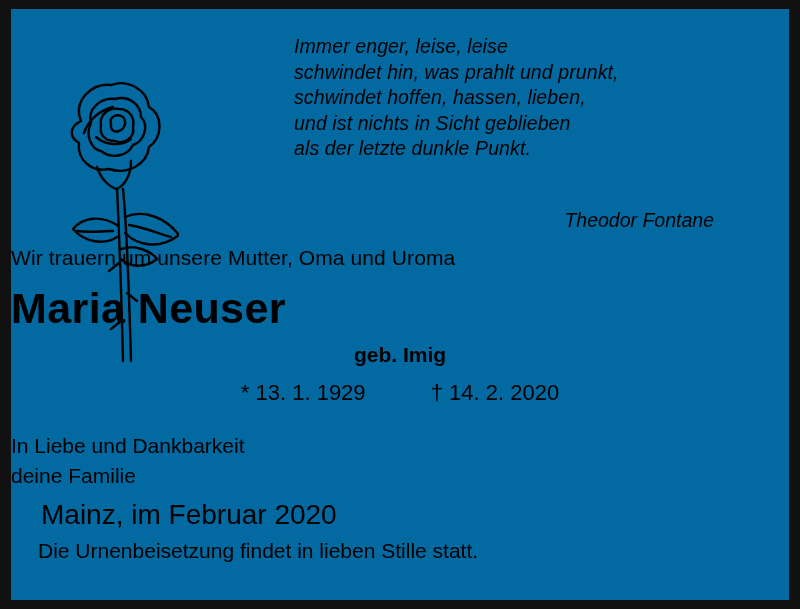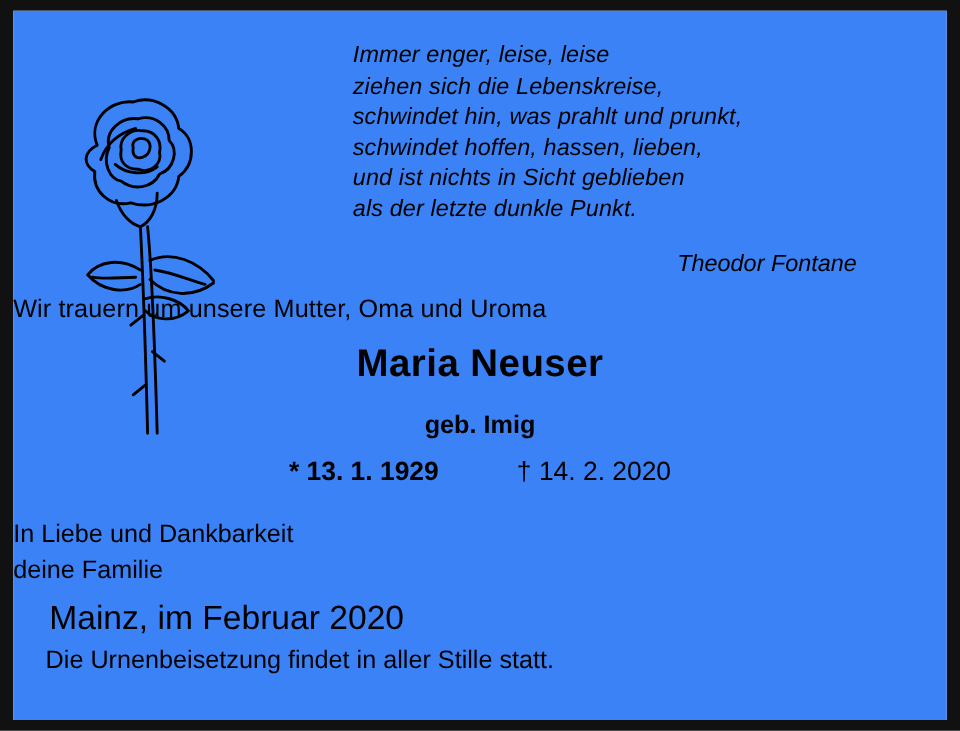--- a/index.html
+++ b/index.html
@@ -22,21 +22,21 @@
     background: #ffffff;
     border-top: 9px solid #111111;
     border-bottom: 9px solid #111111;
     border-left: 11px solid #111111;
     border-right: 11px solid #111111;
   }
   .sheet {
     position: relative;
     width: 100%;
     height: 100%;
-    background: #3b82f6;
+    background: #0369a1;
   }
   
   .rose {
     position: absolute;
     left: 28px;
     top: 40px;
     width: 140px;
     height: 320px;
   }
   
@@ -69,43 +69,43 @@
     right: 0;
     text-align: left;
     font-size: 21px;
     letter-spacing: 0.1px;
   }
   .name {
     position: absolute;
     top: 275px;
     left: 0;
     right: 0;
-    text-align: center;
-    font-size: 32px;
+    text-align: left;
+    font-size: 43px;
     font-weight: bold;
     letter-spacing: 0.4px;
   }
   .birthname {
     position: absolute;
     top: 334px;
     left: 0;
     right: 0;
     text-align: center;
     font-size: 21px;
     font-weight: bold;
   }
   .dates {
     position: absolute;
     top: 371px;
     left: 0;
     right: 0;
     text-align: center;
     font-size: 22px;
   }
-  .dates .born { margin-right: 44px; font-weight: bold; }
+  .dates .born { margin-right: 44px; }
   .dates .died { margin-left: 15px; }
   .closing {
     position: absolute;
     top: 422px;
     left: 0;
     right: 0;
     text-align: left;
     font-size: 21px;
     line-height: 30px;
   }
@@ -156,21 +156,20 @@
 
           <path d="M80 214 L70 222"></path>
           <path d="M88 244 L98 252"></path>
           <path d="M82 272 L72 280"></path>
         </g>
       </svg>
     </div>
 
     <div class="poem">
       <div class="line">Immer enger, leise, leise</div>
-      <div class="line">ziehen sich die Lebenskreise,</div>
       <div class="line">schwindet hin, was prahlt und prunkt,</div>
       <div class="line">schwindet hoffen, hassen, lieben,</div>
       <div class="line">und ist nichts in Sicht geblieben</div>
       <div class="line">als der letzte dunkle Punkt.</div>
     </div>
 
     <div class="author">Theodor Fontane</div>
 
     <div class="mourn-line">Wir trauern um unsere Mutter, Oma und Uroma</div>
 
@@ -189,16 +188,16 @@
       </span>
     </div>
 
     <div class="closing">
       <div>In Liebe und Dankbarkeit</div>
       <div>deine Familie</div>
     </div>
 
     <div class="place-date">Mainz, im Februar 2020</div>
 
-    <div class="note">Die Urnenbeisetzung findet in aller Stille statt.</div>
+    <div class="note">Die Urnenbeisetzung findet in lieben Stille statt.</div>
 
   </div>
 </div>
 
 </body></html>

